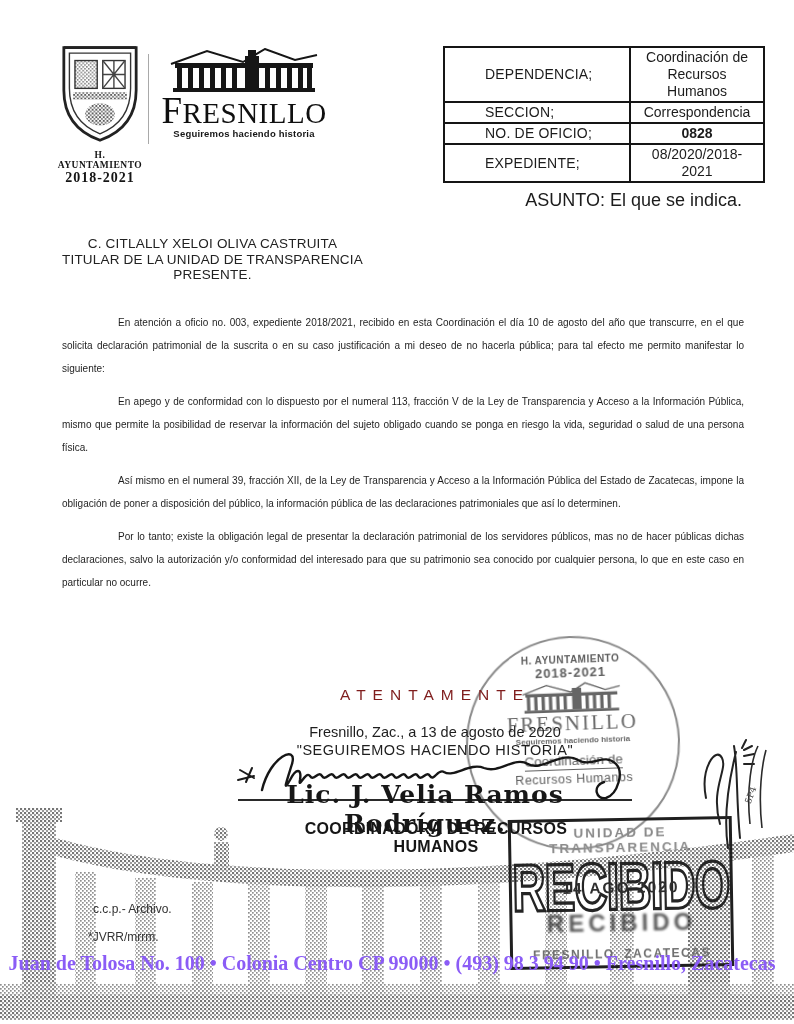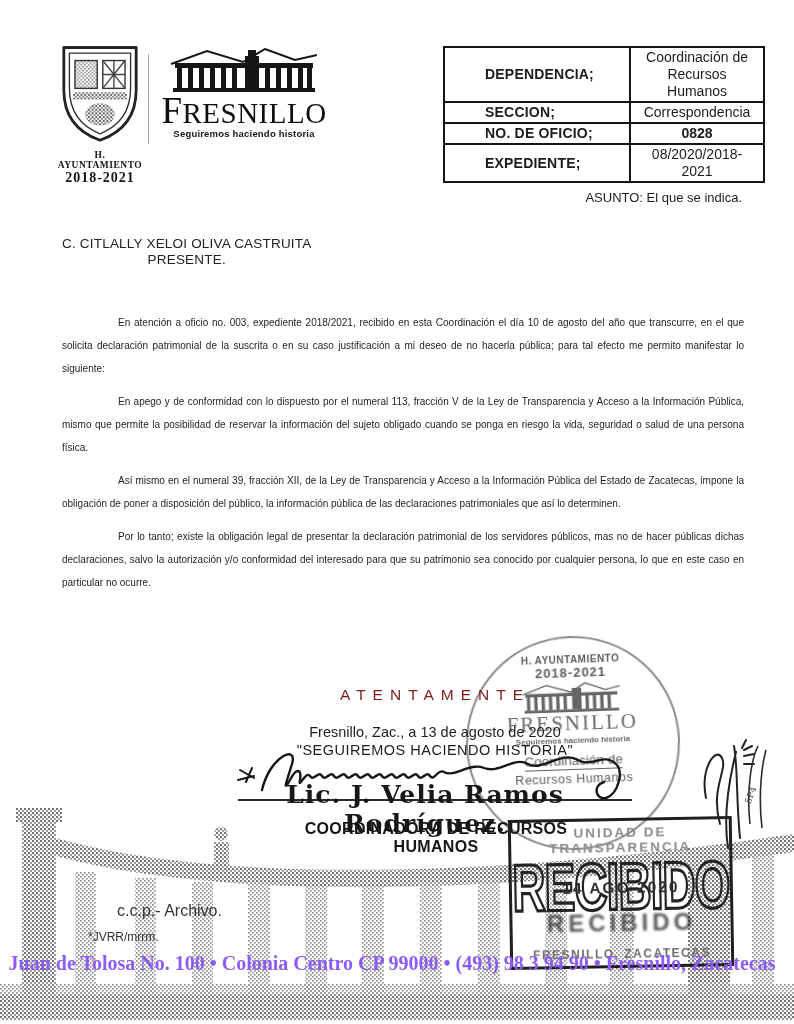--- a/index.html
+++ b/index.html
@@ -16,25 +16,25 @@
   .crest-years{font-family:"Liberation Serif",serif;font-weight:bold;font-size:14px;color:#151515;letter-spacing:1px;}
   .logo-divider{left:148px;top:54px;width:1px;height:90px;background:#a9a9a9;}
   .fresnillo-logo{left:160px;top:48px;width:168px;text-align:center;}
   .wordmark{font-family:"Liberation Serif",serif;font-size:29px;letter-spacing:.5px;color:#0f0f0f;line-height:30px;margin-top:-2px;}
   .wordmark::first-letter{font-size:37px;}
   .tagline{font-size:9.5px;font-weight:bold;color:#161616;margin-top:0px;letter-spacing:.2px;}
 
   
   .info-table{left:443px;top:46px;width:322px;border-collapse:collapse;}
   .info-table td{border:2px solid #151515;padding:1px 6px;font-size:14px;line-height:17px;}
-  .info-table td.lbl{font-weight:bold;width:138px;letter-spacing:.2px;padding-left:40px;}
+  .info-table td.lbl{font-weight:normal;width:138px;letter-spacing:.2px;padding-left:40px;}
   .info-table td.val{text-align:center;border-radius:15px;}
   .info-table td.val.b{font-weight:bold;}
 
-  .subject{right:52px;top:190px;font-size:13px;color:#1b1b1b;margin-left:20px;}
+  .subject{right:52px;top:190px;font-size:18px;color:#1b1b1b;margin-left:20px;}
 
   
   .recipient{left:62px;top:236px;font-size:13.5px;line-height:15.5px;letter-spacing:.2px;color:#222;text-align:center;}
 
   
   .body-text{left:62px;top:311px;width:682px;}
   .body-text p{
     margin:0 0 10px 0;font-size:10px;line-height:23px;text-align:justify;
     text-indent:56px;color:#1e1e1e;
   }
@@ -77,21 +77,21 @@
     position:absolute;left:0;top:26px;width:100%;
     font-size:46px;font-weight:bold;letter-spacing:-1px;
     color:transparent;-webkit-text-stroke:2.2px #242424;
     transform:scaleY(1.45);transform-origin:top;
   }
   .rcv-date{position:absolute;left:0;top:58px;width:100%;font-size:15.5px;font-weight:bold;color:#2e2e2e;letter-spacing:2px;}
   .rcv-word-dark{position:absolute;left:0;top:88px;width:100%;font-size:24px;font-weight:bold;color:rgba(45,45,45,.8);letter-spacing:4px;filter:blur(1px);}
   .rcv-place{position:absolute;left:0;bottom:4px;width:100%;font-size:12px;font-weight:bold;color:#6d6d6d;letter-spacing:1.5px;filter:blur(.4px);}
 
   
-  .ccp{left:93px;top:902px;font-size:16px;color:#333;padding-left:24px;}
+  .ccp{left:93px;top:902px;font-size:12px;color:#333;}
   .initials{left:88px;top:930px;font-size:12px;color:#333;}
   .footer-address{
     left:0;top:952px;width:784px;text-align:center;
     font-family:"Liberation Serif",serif;font-weight:bold;font-size:20px;color:#8b5cf6;
   }
 
   .margin-note{left:742px;top:790px;font-size:9px;color:#444;transform:rotate(-70deg);font-family:"DejaVu Serif",serif;}
   .z1{z-index:1}.z2{z-index:2}.z3{z-index:3}.z4{z-index:4}.z5{z-index:5}
 </style>
 </head>
@@ -193,20 +193,21 @@
       <td class="lbl">EXPEDIENTE;</td>
       <td class="val">08/2020/2018-2021</td>
     </tr>
   </tbody>
     </table>
 
   <div class="abs subject z3">ASUNTO: El que se indica.</div>
 
   <div class="abs recipient z3">
     <div>C. CITLALLY XELOI OLIVA CASTRUITA</div>
+    <div>TITULAR DE LA UNIDAD DE TRANSPARENCIA</div>
     <div>PRESENTE.</div>
   </div>
 
   <div class="abs body-text z3">
     <p>En atención a oficio no. 003, expediente 2018/2021, recibido en esta Coordinación el día 10 de agosto del año que transcurre, en el que solicita declaración patrimonial de la suscrita o en su caso justificación a mi deseo de no hacerla pública; para tal efecto me permito manifestar lo siguiente:</p>
     <p>En apego y de conformidad con lo dispuesto por el numeral 113, fracción V de la Ley de Transparencia y Acceso a la Información Pública, mismo que permite la posibilidad de reservar la información del sujeto obligado cuando se ponga en riesgo la vida, seguridad o salud de una persona física.</p>
     <p>Así mismo en el numeral 39, fracción XII, de la Ley de Transparencia y Acceso a la Información Pública del Estado de Zacatecas, impone la obligación de poner a disposición del público, la información pública de las declaraciones patrimoniales que así lo determinen.</p>
     <p>Por lo tanto; existe la obligación legal de presentar la declaración patrimonial de los servidores públicos, mas no de hacer públicas dichas declaraciones, salvo la autorización y/o conformidad del interesado para que su patrimonio sea conocido por cualquier persona, lo que en este caso en particular no ocurre.</p>
   </div>
 

